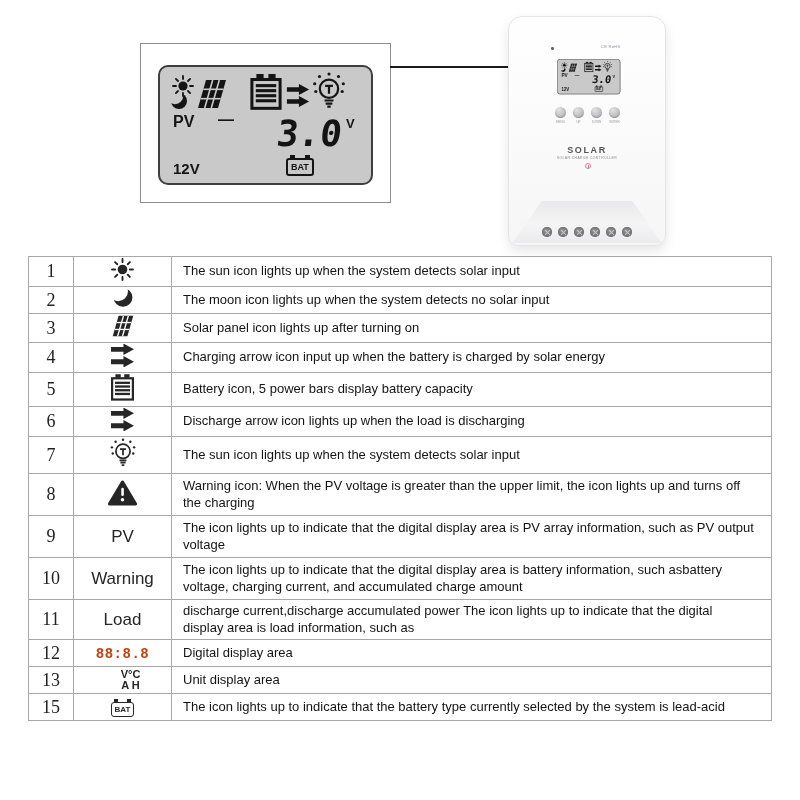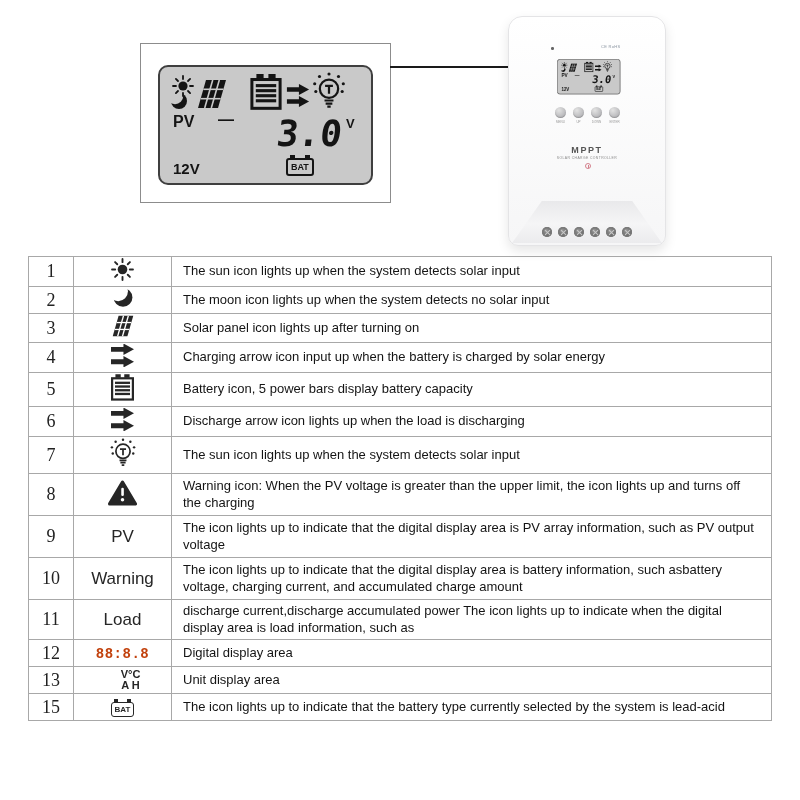--- a/index.html
+++ b/index.html
@@ -270,21 +270,21 @@
         <div class="dev-btn">
           <div class="cap"></div>
           <div class="lbl">DOWN</div>
         </div>
         <div class="dev-btn">
           <div class="cap"></div>
           <div class="lbl">ENTER</div>
         </div>
       </div>
     <div class="brand">
-      <div class="brand-name">MPPT</div>
+      <div class="brand-name">SOLAR</div>
       <div class="brand-sub">SOLAR CHARGE CONTROLLER</div>
     </div>
     <div class="pink-ind"></div>
     <div class="terminal"></div>
     <div class="screws">
         <div class="screw"></div>
         <div class="screw"></div>
         <div class="screw"></div>
         <div class="screw"></div>
         <div class="screw"></div>
@@ -401,21 +401,21 @@
           <td class="c-desc">The icon lights up to indicate that the digital display area is PV array information, such as PV output voltage</td>
         </tr>
         <tr class="h42">
           <td class="c-num">10</td>
           <td class="c-icon"><span class="lab">Warning</span></td>
           <td class="c-desc">The icon lights up to indicate that the digital display area is battery information, such asbattery voltage, charging current, and accumulated charge amount</td>
         </tr>
         <tr class="h38">
           <td class="c-num">11</td>
           <td class="c-icon"><span class="lab">Load</span></td>
-          <td class="c-desc">discharge current,discharge accumulated power The icon lights up to indicate when the digital display area is load information, such as</td>
+          <td class="c-desc">discharge current,discharge accumulated power The icon lights up to indicate that the digital display area is load information, such as</td>
         </tr>
         <tr>
           <td class="c-num">12</td>
           <td class="c-icon"><span class="seg">88:8.8</span></td>
           <td class="c-desc">Digital display area</td>
         </tr>
         <tr>
           <td class="c-num">13</td>
           <td class="c-icon">
             <div class="units">V°C</div>

